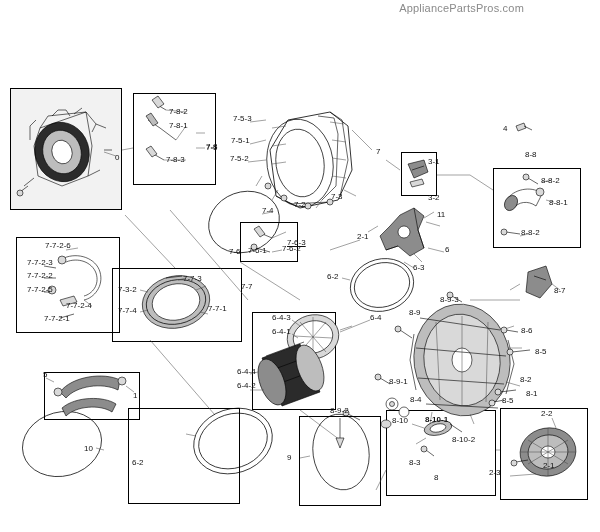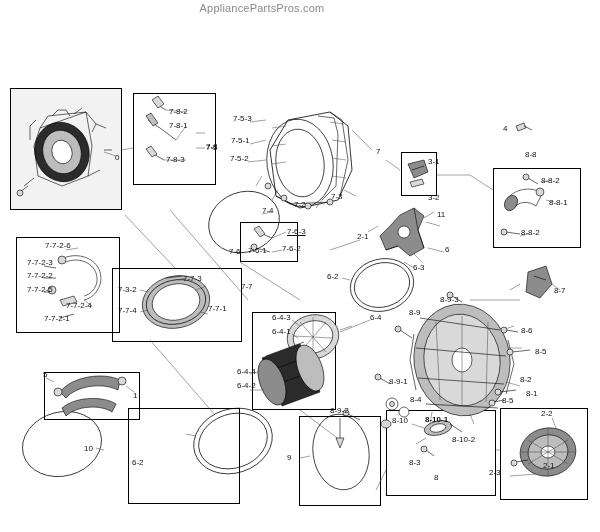--- a/index.html
+++ b/index.html
@@ -1,20 +1,20 @@
 <!DOCTYPE html>
 <html><head>
 <meta charset="utf-8">
 <style>
   html,body{margin:0;padding:0;background:#ffffff;}
   body{width:600px;height:532px;position:relative;overflow:hidden;
        font-family:"Liberation Sans",sans-serif;color:#111;}
   #stage{position:absolute;left:0;top:0;width:600px;height:532px;}
 
-  .wm{position:absolute;left:0;top:2px;width:524px;text-align:center;
+  .wm{position:absolute;left:0;top:2px;width:524px;text-align:right;
       font-size:11px;color:#8a8a8a;letter-spacing:.2px;}
 
   .lbl{position:absolute;font-size:8px;line-height:9px;color:#111;white-space:nowrap;}
 
   .box{position:absolute;border:1px solid #000;box-sizing:border-box;background:transparent;}
   .boxg{position:absolute;border:1px solid #000;box-sizing:border-box;background:#f2f2f2;}
 
   svg{position:absolute;left:0;top:0;width:600px;height:532px;overflow:visible;}
   .ln{stroke:#000;stroke-width:.6;fill:none;}
   .ln2{stroke:#000;stroke-width:.8;fill:none;}
@@ -337,21 +337,21 @@
   <div class="lbl" style="left:169px;top:121px;">7-8-1</div>
   <div class="lbl" style="left:166px;top:155px;">7-8-3</div>
   <div class="lbl" style="left:206px;top:142px;">7-8</div>
   <div class="lbl" style="left:206px;top:143px;">7-5</div>
   <div class="lbl" style="left:233px;top:114px;">7-5-3</div>
   <div class="lbl" style="left:231px;top:136px;">7-5-1</div>
   <div class="lbl" style="left:230px;top:154px;">7-5-2</div>
   <div class="lbl" style="left:262px;top:206px;">7-4</div>
   <div class="lbl" style="left:331px;top:192px;">7-3</div>
   <div class="lbl" style="left:294px;top:200px;">7-2</div>
-  <div class="lbl" style="left:287px;top:227px;text-decoration:underline;">7-6-3</div>
+  <div class="lbl" style="left:287px;top:238px;text-decoration:underline;">7-6-3</div>
   <div class="lbl" style="left:248px;top:246px;">7-6-1</div>
   <div class="lbl" style="left:282px;top:244px;">7-6-2</div>
   <div class="lbl" style="left:229px;top:247px;">7-6</div>
   <div class="lbl" style="left:241px;top:282px;">7-7</div>
   <div class="lbl" style="left:183px;top:274px;">7-7-3</div>
   <div class="lbl" style="left:118px;top:285px;">7-3-2</div>
   <div class="lbl" style="left:118px;top:306px;">7-7-4</div>
   <div class="lbl" style="left:208px;top:304px;">7-7-1</div>
   <div class="lbl" style="left:45px;top:241px;">7-7-2-6</div>
   <div class="lbl" style="left:27px;top:258px;">7-7-2-3</div>

